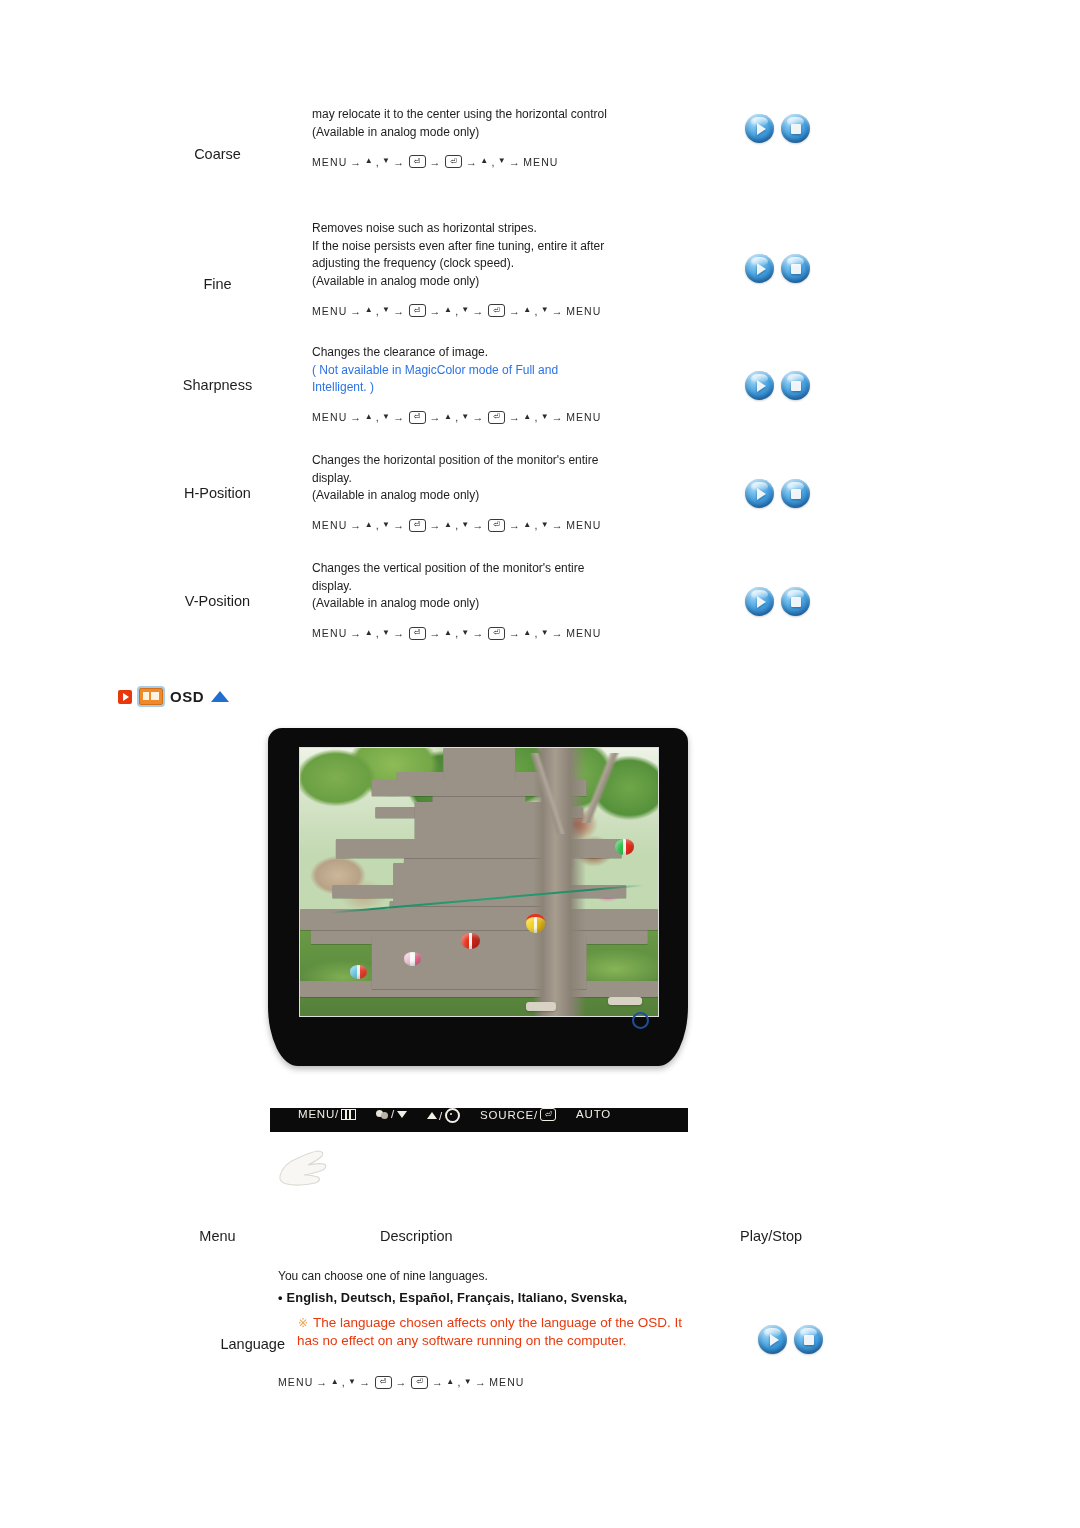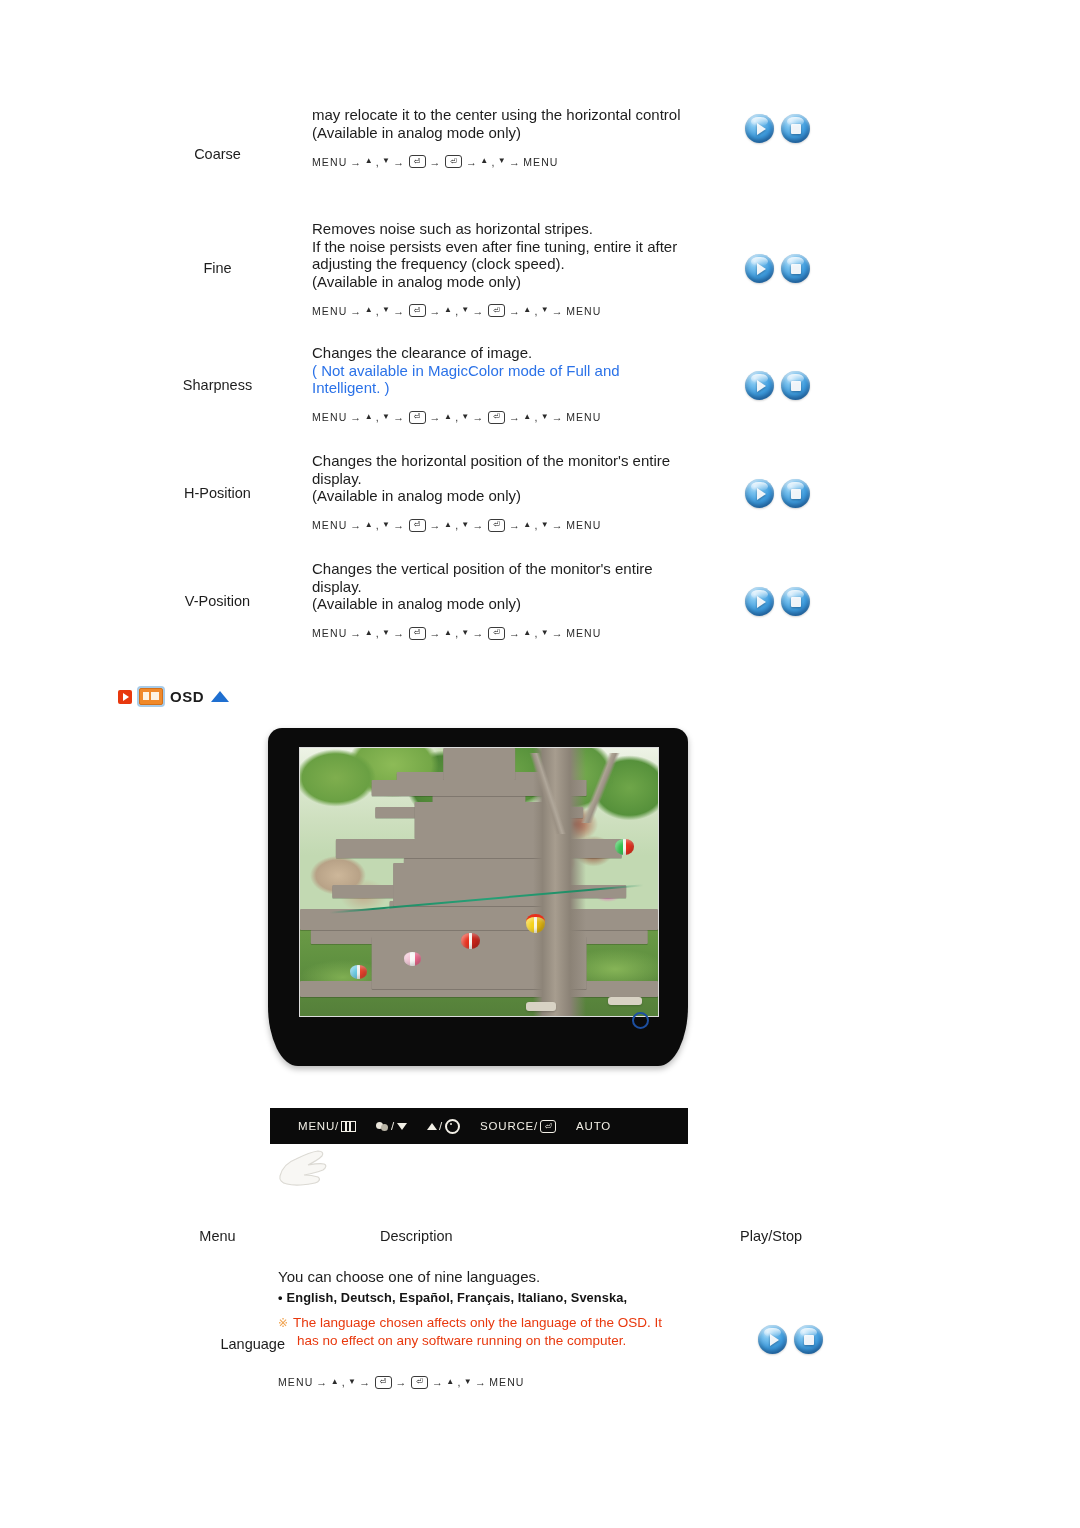--- a/index.html
+++ b/index.html
@@ -10,21 +10,21 @@
   }
   .page{position:absolute;inset:0;}
 
   
   .spec-row{position:absolute;left:0;width:1080px;}
   .label-cell{
     position:absolute;left:130px;width:175px;text-align:center;
     font-size:14.5px;color:#1d1d1d;line-height:1.2;
   }
   .desc-cell{position:absolute;left:312px;width:400px;}
-  .desc-line{font-size:15px;line-height:17.5px;color:#1d1d1d;white-space:nowrap;}
+  .desc-line{font-size:12px;line-height:17.5px;color:#1d1d1d;white-space:nowrap;}
   .blue{color:#2b72e8;}
   .navseq{
     margin-top:14px;font-size:10.5px;color:#2b2b2b;
     letter-spacing:.3px;white-space:nowrap;display:flex;align-items:center;gap:2px;
   }
   .navseq .w{letter-spacing:1.1px;}
   .navseq .ar{font-size:11px;padding:0 1px;}
   .navseq .tri{font-size:8px;position:relative;top:-1px;}
   .navseq .comma{margin:0 1px;}
   .keybox{
@@ -164,22 +164,22 @@
   }
   .wire{position:absolute;left:8%;top:56%;width:88%;height:2px;
         background:linear-gradient(90deg,rgba(20,110,80,0) 0%,#1f8a63 14%,#26a177 50%,#1f8a63 84%,rgba(20,110,80,0) 100%);
         transform:rotate(-5deg);}
   .lan{position:absolute;border-radius:48% 48% 46% 46%/42% 42% 52% 52%;
        box-shadow:inset -2px -2px 4px rgba(0,0,0,.2), inset 2px 2px 4px rgba(255,255,255,.45);}
   .stone{position:absolute;background:#d8d2c4;border-radius:3px;box-shadow:0 1px 2px rgba(0,0,0,.2);}
 
   
   .ctrl-bar{
-    position:absolute;left:270px;top:1108px;width:418px;height:36px;background:#0b0b0b;
-    display:flex;align-items:center;gap:20px;padding-left:28px;box-sizing:border-box;
+    position:absolute;left:270px;top:1108px;width:418px;height:24px;background:#0b0b0b;
+    display:flex;align-items:flex-start;gap:20px;padding-left:28px;box-sizing:border-box;
   }
   .ctrl-item{
     color:#f2efe6;font-size:11.5px;letter-spacing:.8px;display:flex;align-items:center;gap:2px;
     white-space:nowrap;font-family:"Liberation Sans",sans-serif;
   }
   .gl-menu{display:inline-block;width:13px;height:9px;border:1.4px solid #f2efe6;position:relative;}
   .gl-menu::before,.gl-menu::after{content:"";position:absolute;top:0;bottom:0;width:1.4px;background:#f2efe6;}
   .gl-menu::before{left:3.3px;} .gl-menu::after{left:7.2px;}
   .gl-mcolor{display:inline-block;width:13px;height:10px;position:relative;}
   .gl-mcolor::before{content:"";position:absolute;left:0;top:1px;width:7px;height:7px;border-radius:50%;background:#e9e5da;}
@@ -246,21 +246,21 @@
         </div>
       <div class="orb">
           <span class="glyph">
             <i class="stop-sq"></i>
           </span>
         </div>
     </div>
   </div>
 
   <div class="spec-row" style="top:220px;">
-    <div class="label-cell" style="top:40px;text-align:center;">Fine</div>
+    <div class="label-cell" style="top:56px;text-align:center;">Fine</div>
     <div class="desc-cell">
       <div class="desc-line">Removes noise such as horizontal stripes.</div>
       <div class="desc-line">If the noise persists even after fine tuning, entire it after</div>
       <div class="desc-line">adjusting the frequency (clock speed).</div>
       <div class="desc-line">(Available in analog mode only)</div>
       <div class="navseq">
         <span class="w">MENU</span>
           <span class="ar">→</span>
           <span class="tri">▲</span>
           <span class="comma">,</span>
@@ -517,21 +517,21 @@
     <span class="th-play">Play/Stop</span>
   </div>
 
   <div class="spec-row" style="top:1268px;">
     <div class="label-cell" style="left:110px;top:68px;text-align:right;">Language</div>
     <div class="desc-cell" style="left:278px;width:450px;">
       <div class="desc-line">You can choose one of nine languages.</div>
       <div class="lang-bullets">
         <div><span class="dot">•</span><span>English, Deutsch, Español, Français,  Italiano, Svenska,</span></div>
       </div>
-      <div class="warn" style="margin-top:7px;">
+      <div class="warn" style="margin-top:7px;margin-left:20px;">
         <span class="warn-mark">※</span><span>The language chosen affects only the language of the OSD. It</span>
       </div>
       <div class="warn" style="padding-left:19px;">has no effect on any software running on the computer.</div>
       <div class="navseq" style="margin-top:26px;">
         <span class="w">MENU</span>
           <span class="ar">→</span>
           <span class="tri">▲</span>
           <span class="comma">,</span>
           <span class="tri">▼</span>
           <span class="ar">→</span>

